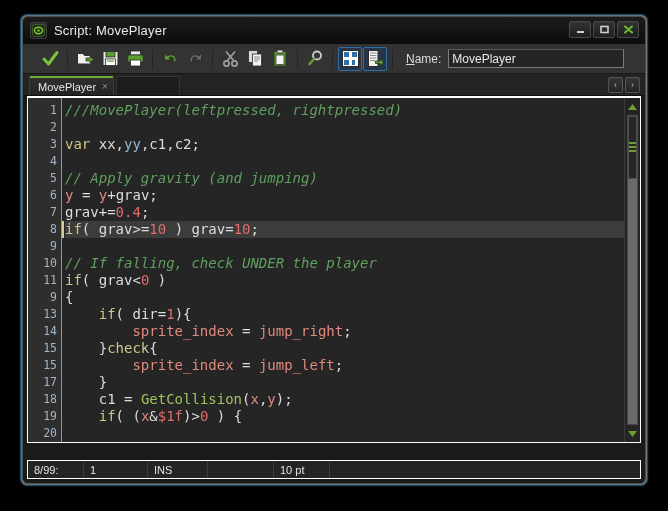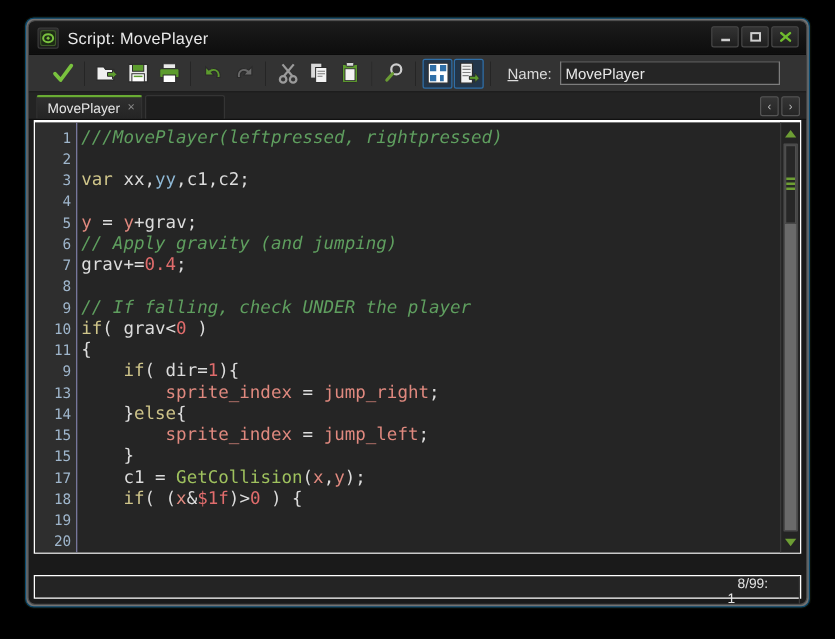--- a/index.html
+++ b/index.html
@@ -262,22 +262,21 @@
   }
 
   
   #statusbar {
     position: absolute;
     left: 4px; right: 4px; bottom: 4px;
     height: 19px;
     background: #242424;
     border: 1px solid #ffffff;
     display: flex;
-    align-items: flex-end;
-    flex-direction: column;
+    align-items: flex-start;
   }
   .spanel {
     height: 17px;
     display: flex; align-items: center;
     color: #e3e3e3;
     font-size: 11px;
     padding: 0 6px;
     border-right: 1px solid #3a3a3a;
     white-space: nowrap;
   }
@@ -447,30 +446,31 @@
           <span class="lnum">17</span>
           <span class="lnum">18</span>
           <span class="lnum">19</span>
           <span class="lnum">20</span>
         </div>
       <div id="code">
           <div class="cline"><span class="cm">///MovePlayer(leftpressed, rightpressed)</span></div>
           <div class="cline">&nbsp;</div>
           <div class="cline"><span class="kw">var</span> <span class="pl">xx</span><span class="pl">,</span><span class="var2">yy</span><span class="pl">,</span><span class="pl">c1</span><span class="pl">,</span><span class="pl">c2</span><span class="pl">;</span></div>
           <div class="cline">&nbsp;</div>
+          <div class="cline"><span class="cm">// Apply gravity (and jumping)</span></div>
           <div class="cline"><span class="var">y</span> <span class="pl">=</span> <span class="var">y</span><span class="pl">+</span><span class="pl">grav</span><span class="pl">;</span></div>
-          <div class="cline"><span class="cm">// Apply gravity (and jumping)</span></div>
           <div class="cline"><span class="pl">grav</span><span class="pl">+</span><span class="pl">=</span><span class="num">0.4</span><span class="pl">;</span></div>
+          <div class="cline current"><span class="kw">if</span><span class="pl">(</span> <span class="pl">grav</span><span class="pl">&gt;</span><span class="pl">=</span><span class="num">10</span> <span class="pl">)</span> <span class="pl">grav</span><span class="pl">=</span><span class="num">10</span><span class="pl">;</span></div>
           <div class="cline">&nbsp;</div>
           <div class="cline"><span class="cm">// If falling, check UNDER the player</span></div>
           <div class="cline"><span class="kw">if</span><span class="pl">(</span> <span class="pl">grav</span><span class="pl">&lt;</span><span class="num">0</span> <span class="pl">)</span></div>
           <div class="cline"><span class="pl">{</span></div>
           <div class="cline">    <span class="kw">if</span><span class="pl">(</span> <span class="pl">dir</span><span class="pl">=</span><span class="num">1</span><span class="pl">)</span><span class="pl">{</span></div>
           <div class="cline">        <span class="var">sprite_index</span> <span class="pl">=</span> <span class="var">jump_right</span><span class="pl">;</span></div>
-          <div class="cline">    <span class="pl">}</span><span class="kw">else</span><span class="pl">{</span></div>
+          <div class="cline">    <span class="pl">}</span><span class="kw">check</span><span class="pl">{</span></div>
           <div class="cline">        <span class="var">sprite_index</span> <span class="pl">=</span> <span class="var">jump_left</span><span class="pl">;</span></div>
           <div class="cline">    <span class="pl">}</span></div>
           <div class="cline">    <span class="pl">c1</span> <span class="pl">=</span> <span class="fn">GetCollision</span><span class="pl">(</span><span class="var">x</span><span class="pl">,</span><span class="var">y</span><span class="pl">)</span><span class="pl">;</span></div>
           <div class="cline">    <span class="kw">if</span><span class="pl">(</span> <span class="pl">(</span><span class="var">x</span><span class="pl">&amp;</span><span class="num">$1f</span><span class="pl">)</span><span class="pl">&gt;</span><span class="num">0</span> <span class="pl">)</span> <span class="pl">{</span></div>
         </div>
 
       <div id="vscroll">
         <div class="sb-arrow" id="sb-up">
           <svg width="11" height="8" viewBox="0 0 11 8">
               <path d="M5.5 1 L10 7 L1 7 Z" fill="#6d9e34"></path>

